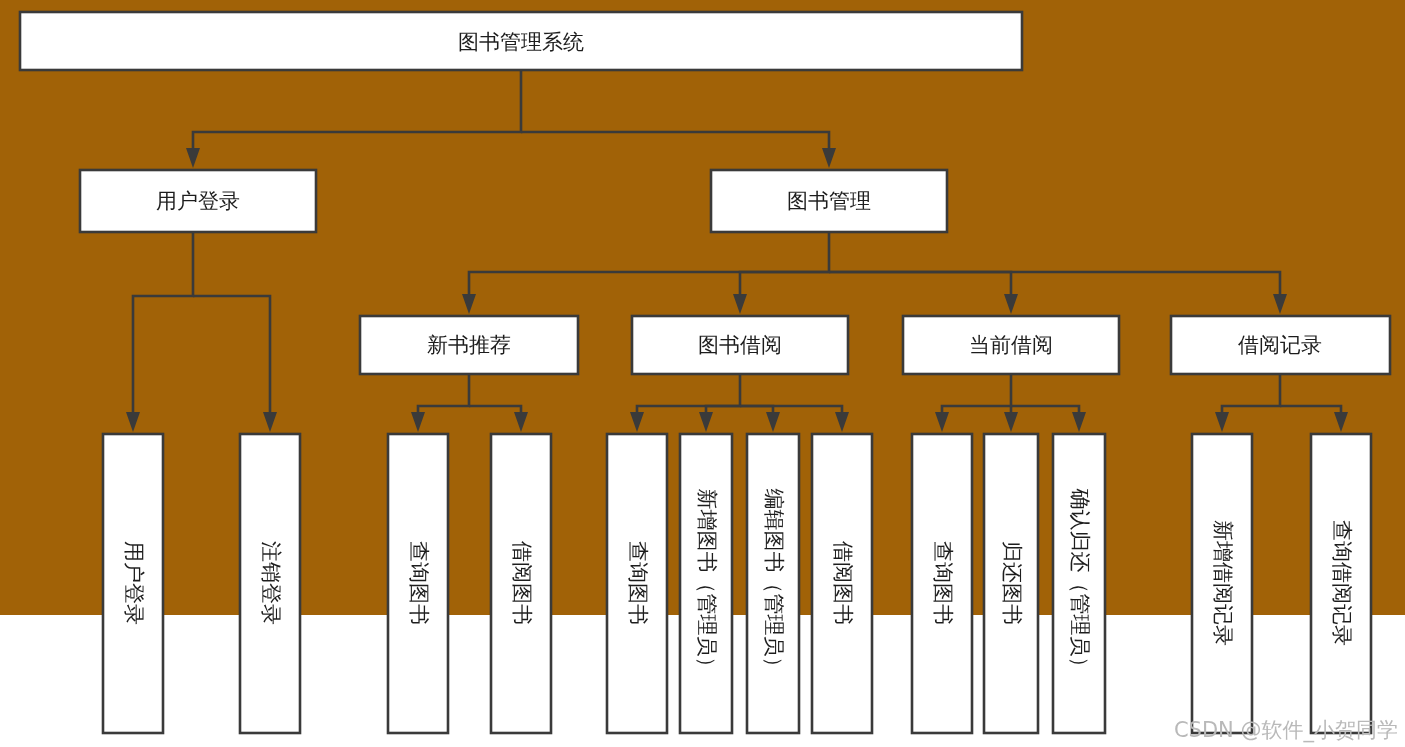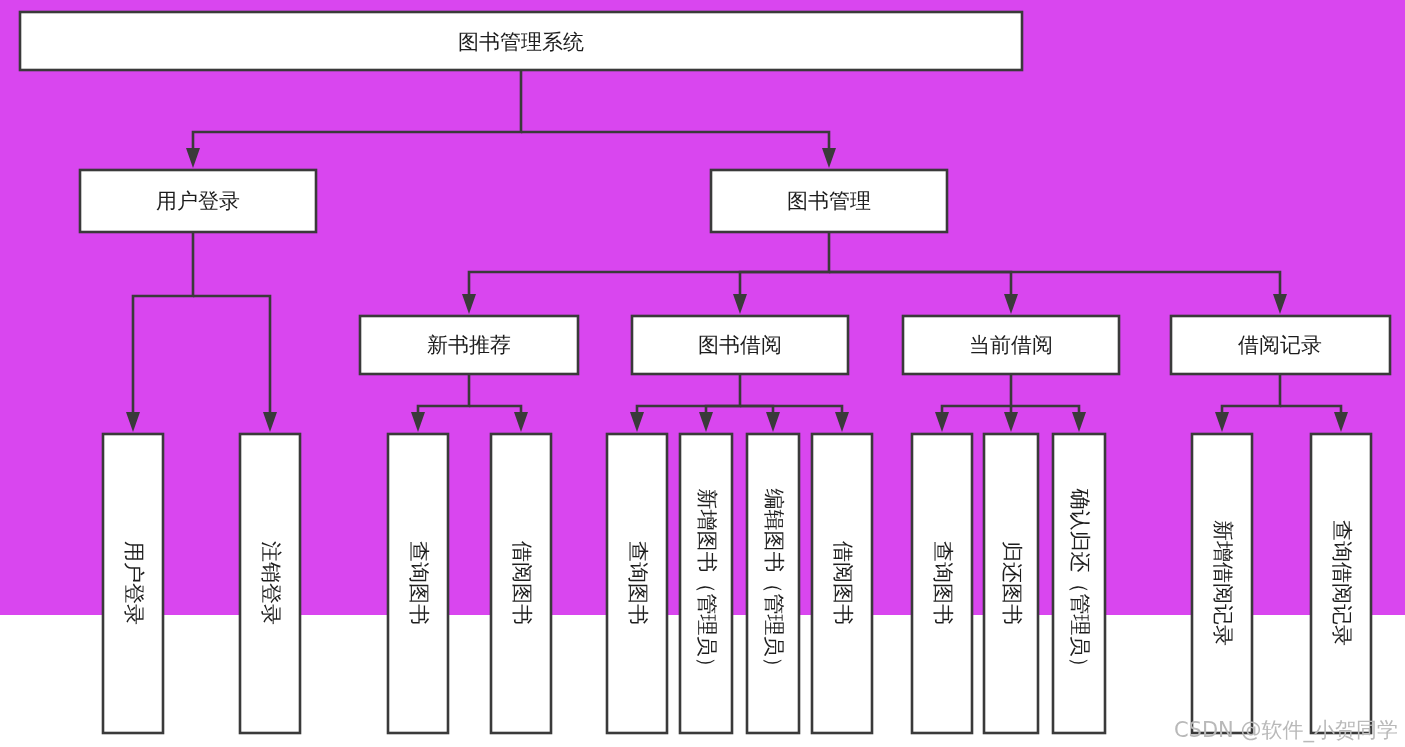--- a/index.html
+++ b/index.html
@@ -11,21 +11,21 @@
   body {
     width: 1405px;
     height: 747px;
     overflow: hidden;
     font-family: "DejaVu Sans", "Liberation Sans", sans-serif;
   }
   #diagram-root {
     position: relative;
     width: 1405px;
     height: 615px;
-    background: #d946ef;
+    background: #a16207;
   }
   svg#diagram-svg {
     position: absolute;
     top: 0;
     left: 0;
     width: 1405px;
     height: 747px;
     display: block;
   }
   .node-box {

